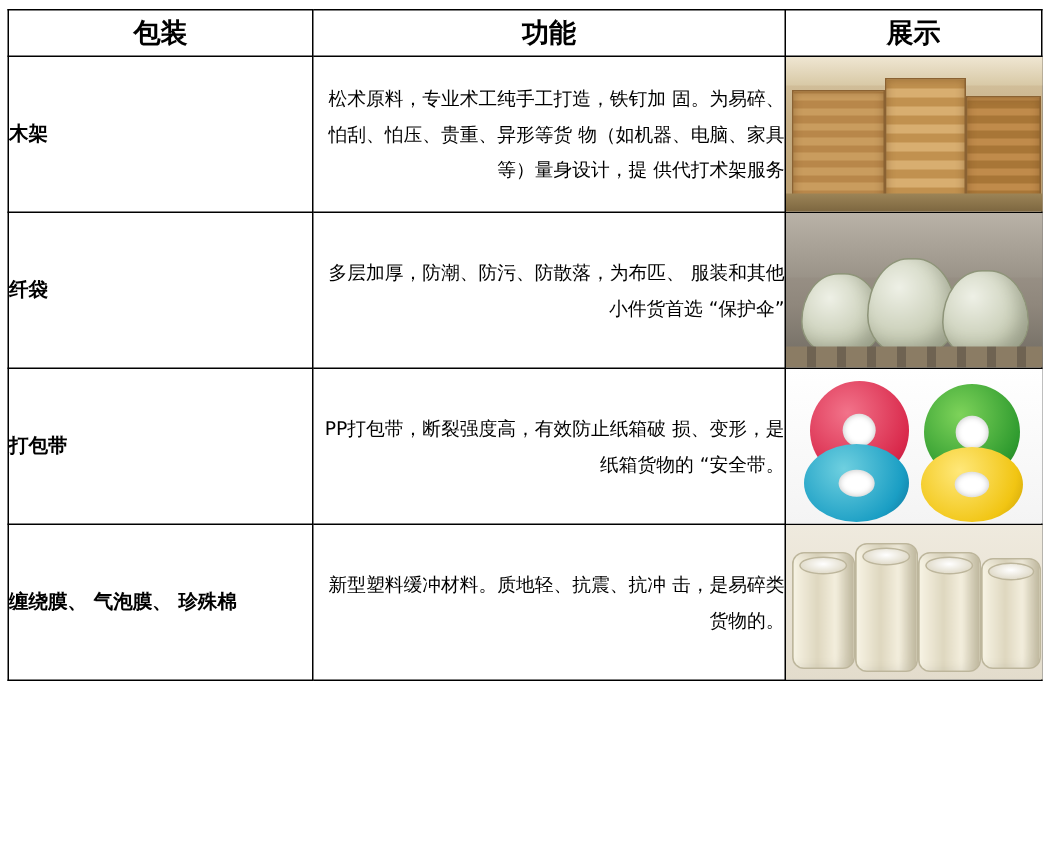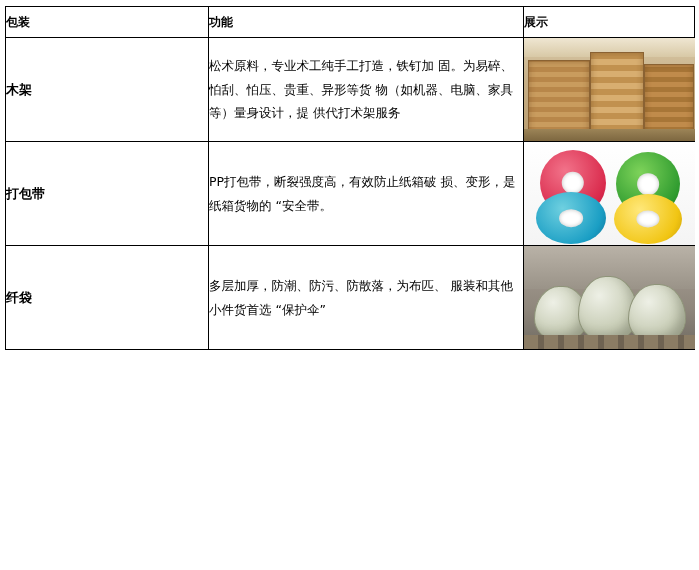--- a/index.html
+++ b/index.html
@@ -31,39 +31,39 @@
     border: 1px solid #000;
     padding: 0;
     vertical-align: middle;
   }
   col.c-name { width: 203px; }
   col.c-func { width: 315px; }
   col.c-show { width: 171px; }
 
   thead th {
     height: 30px;
-    font-size: 12px;
+    font-size: 18px;
     font-weight: bold;
-    text-align: left;
+    text-align: center;
     vertical-align: middle;
   }
 
   tbody tr { height: 103px; }
 
   td.name-cell {
     font-size: 13px;
     font-weight: bold;
     line-height: 1.5;
     padding: 0 8px;
   }
   td.func-cell {
     font-size: 12.5px;
     line-height: 1.9;
     padding: 6px 10px 6px 10px;
-    text-align: left;
+    text-align: right;
     vertical-align: middle;
   }
   td.show-cell {
     padding: 0;
     text-align: center;
     vertical-align: middle;
     height: 103px;
   }
   .photo {
     width: 171px;
@@ -207,42 +207,62 @@
             <div class="crate c1"></div>
             <div class="crate c2"></div>
             <div class="crate c3"></div>
             <div class="floor"></div>
           </div>
         </td>
       </tr>
 
 
       <tr>
-        <td class="name-cell">打包带</td>
-        <td class="func-cell">PP打包带，断裂强度高，有效防止纸箱破 损、变形，是纸箱货物的 “安全带。</td>
-        <td class="show-cell">
-          <div class="photo ph-straps">
-            <div class="roll r-red"></div>
-            <div class="roll r-green"></div>
-            <div class="roll r-blue"></div>
-            <div class="roll r-yellow"></div>
-          </div>
-        </td>
-      </tr>
-
-      <tr>
         <td class="name-cell">纤袋</td>
         <td class="func-cell">多层加厚，防潮、防污、防散落，为布匹、 服装和其他小件货首选 “保护伞”</td>
         <td class="show-cell">
           <div class="photo ph-bags">
             <div class="wall"></div>
             <div class="bag g1"></div>
             <div class="bag g2"></div>
             <div class="bag g3"></div>
             <div class="pallet"></div>
           </div>
         </td>
       </tr>
 
+      <tr>
+        <td class="name-cell">打包带</td>
+        <td class="func-cell">PP打包带，断裂强度高，有效防止纸箱破 损、变形，是纸箱货物的 “安全带。</td>
+        <td class="show-cell">
+          <div class="photo ph-straps">
+            <div class="roll r-red"></div>
+            <div class="roll r-green"></div>
+            <div class="roll r-blue"></div>
+            <div class="roll r-yellow"></div>
+          </div>
+        </td>
+      </tr>
+
+      <tr>
+        <td class="name-cell">缠绕膜、 气泡膜、 珍殊棉</td>
+        <td class="func-cell">新型塑料缓冲材料。质地轻、抗震、抗冲 击，是易碎类货物的。</td>
+        <td class="show-cell">
+          <div class="photo ph-film">
+            <div class="fr f1">
+                <div class="core"></div>
+              </div>
+            <div class="fr f2">
+                <div class="core"></div>
+              </div>
+            <div class="fr f3">
+                <div class="core"></div>
+              </div>
+            <div class="fr f4">
+                <div class="core"></div>
+              </div>
+          </div>
+        </td>
+      </tr>
 
     </tbody>
   </table>
 </div>
 
 </body></html>

